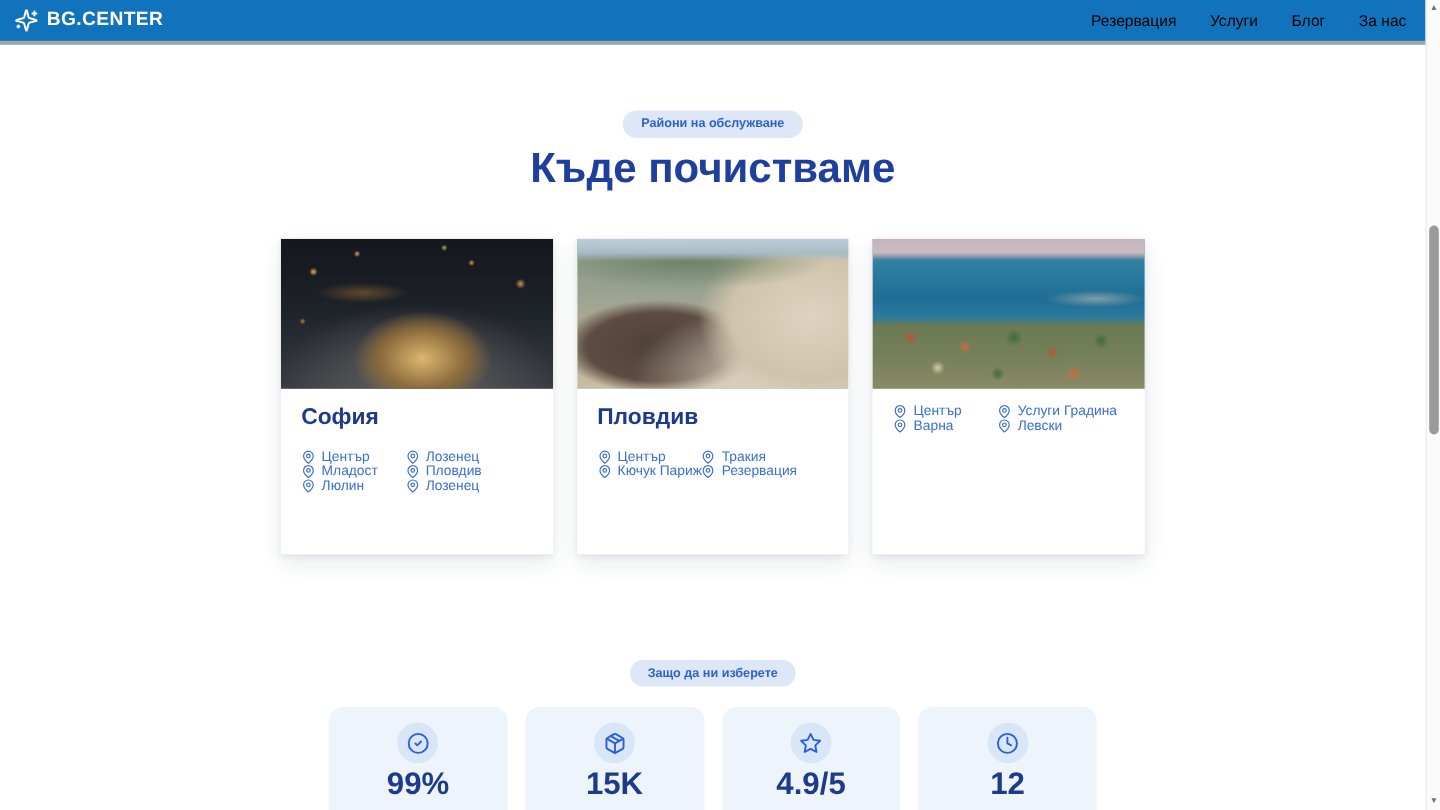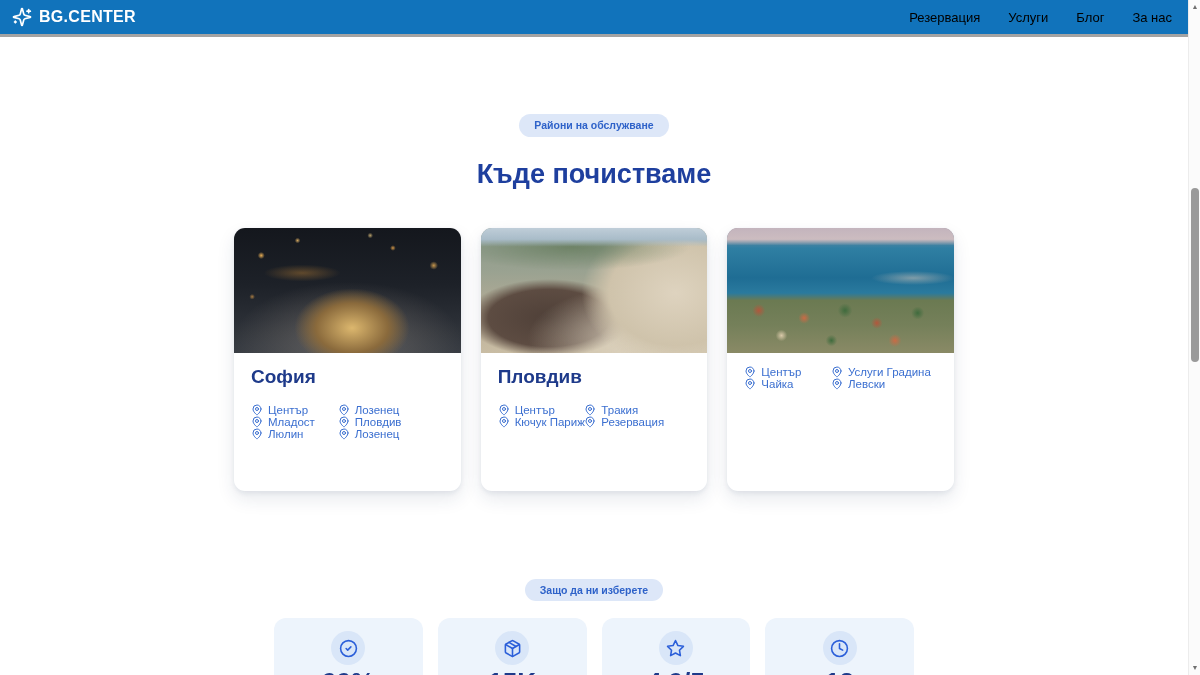--- a/index.html
+++ b/index.html
@@ -10,30 +10,30 @@
   
   .header { height:37px; background:#1173bb; display:flex; align-items:center;
     justify-content:space-between; padding:0 16px 0 12px;
     border-bottom:3px solid #a3a3a3; }
   .brand { display:flex; align-items:center; gap:7px; color:#fff; cursor:pointer; }
   .brand-text { font-size:16px; font-weight:bold; letter-spacing:.3px; }
   .nav { display:flex; align-items:center; gap:28px; }
   .nav-link { color:#000000; font-size:13px; text-decoration:none; cursor:pointer; }
 
   
-  .section-areas { padding-top:77px; }
+  .section-areas { padding-top:55px; }
   .badge-row { display:flex; justify-content:center; }
   .badge { background:#dde7f8; color:#2e62c9; font-size:10.5px; font-weight:bold;
     padding:6px 15px; border-radius:999px; line-height:1; }
-  .section-title { text-align:center; font-size:27px; font-weight:bold;
-    color:#1e3f9e; margin-top:22px; line-height:1.15; }
+  .section-title { text-align:center; font-size:35px; font-weight:bold;
+    color:#1e3f9e; margin-top:6px; line-height:1.15; }
 
   
   .cards-row { width:720px; margin:38px auto 0; display:flex; gap:20px; }
-  .city-card { flex:1; background:#fff; border-radius:11px; min-height:263px;
+  .city-card { flex:1; background:#fff; border-radius:0; min-height:263px;
     box-shadow:0 8px 18px rgba(30,50,90,.10), 0 2px 5px rgba(30,50,90,.08);
     overflow:hidden; }
   .city-image { height:125px; width:100%; }
   .city-body { padding:13px 17px 20px; }
   .city-name { font-size:19px; font-weight:bold; color:#1e3a8a; margin-bottom:16px; }
   .district-list { list-style:none; display:grid; grid-template-columns:45% 55%;
     row-gap:0; }
   .district-item { display:flex; align-items:center; gap:5px; color:#3b6fd0;
     font-size:11.5px; white-space:nowrap; }
   .district-item svg { flex:0 0 auto; }
@@ -226,21 +226,21 @@
                   <path d="M20 10c0 6-8 12-8 12s-8-6-8-12a8 8 0 0 1 16 0Z"></path>
                   <circle cx="12" cy="10" r="3"></circle>
                 </svg>
                 <span>Услуги Градина</span>
               </li>
               <li class="district-item">
                 <svg width="12" height="12" viewBox="0 0 24 24" fill="none" stroke="currentColor" stroke-width="2" stroke-linecap="round" stroke-linejoin="round">
                   <path d="M20 10c0 6-8 12-8 12s-8-6-8-12a8 8 0 0 1 16 0Z"></path>
                   <circle cx="12" cy="10" r="3"></circle>
                 </svg>
-                <span>Чайка</span>
+                <span>Варна</span>
               </li>
               <li class="district-item">
                 <svg width="12" height="12" viewBox="0 0 24 24" fill="none" stroke="currentColor" stroke-width="2" stroke-linecap="round" stroke-linejoin="round">
                   <path d="M20 10c0 6-8 12-8 12s-8-6-8-12a8 8 0 0 1 16 0Z"></path>
                   <circle cx="12" cy="10" r="3"></circle>
                 </svg>
                 <span>Левски</span>
               </li>
             </ul>
     </div>

